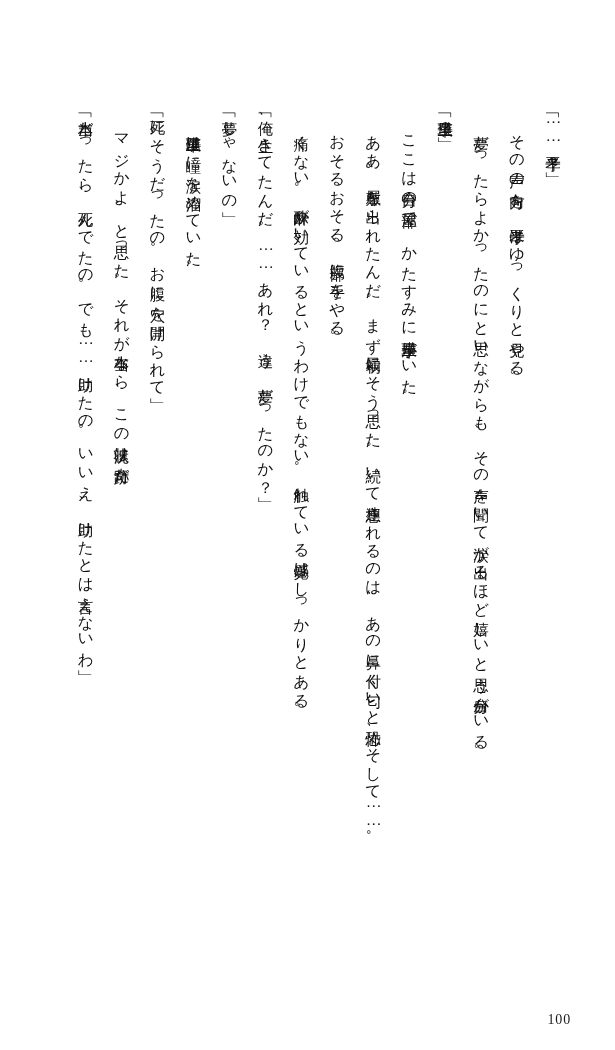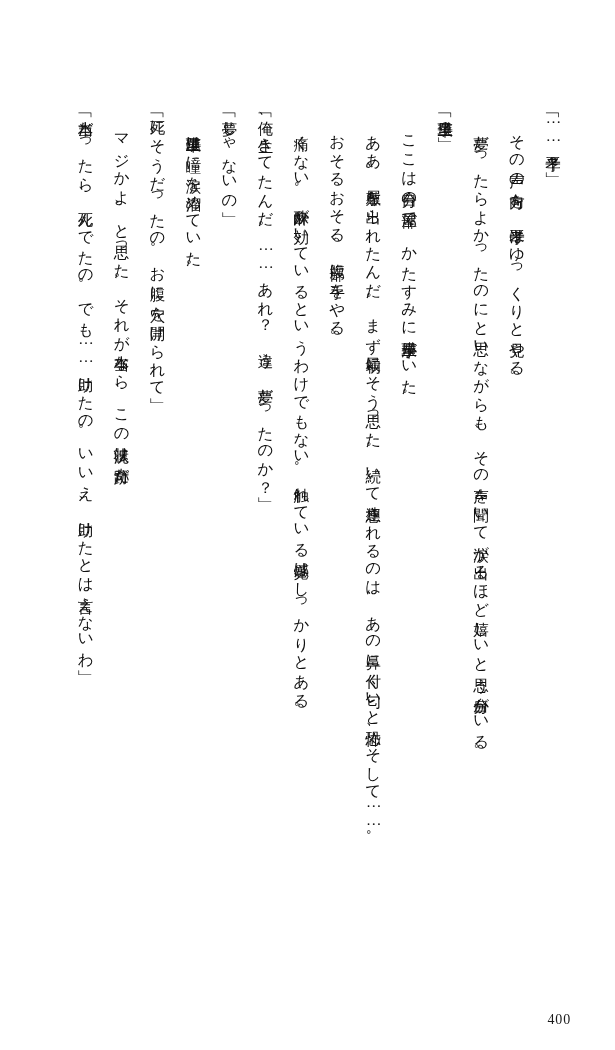--- a/index.html
+++ b/index.html
@@ -78,15 +78,15 @@
     <p class="para indent">おそるおそる、腹部に手をやる。</p>
     <p class="para indent">痛くない。麻酔が効いているというわけでもない。触れている感覚はしっかりとある。</p>
     <p class="para">「俺、生きてたんだ。……あれ？　違う、夢だったのか？」</p>
     <p class="para">「夢じゃないの」</p>
     <p class="para indent">瑛里華は瞳に涙を溜めていた。</p>
     <p class="para">「死にそうだったの。お腹に穴を開けられて」</p>
     <p class="para indent">マジかよ、と思った。それが本当なら、この状況は奇跡だ。</p>
     <p class="para">「本当だったら、死んでたの。でも……助けたの。いいえ、助けたとは言えないわ」</p>
   </div>
 
-  <div class="page-number">400</div>
+  <div class="page-number">100</div>
 
 </div>
 
 </body></html>

